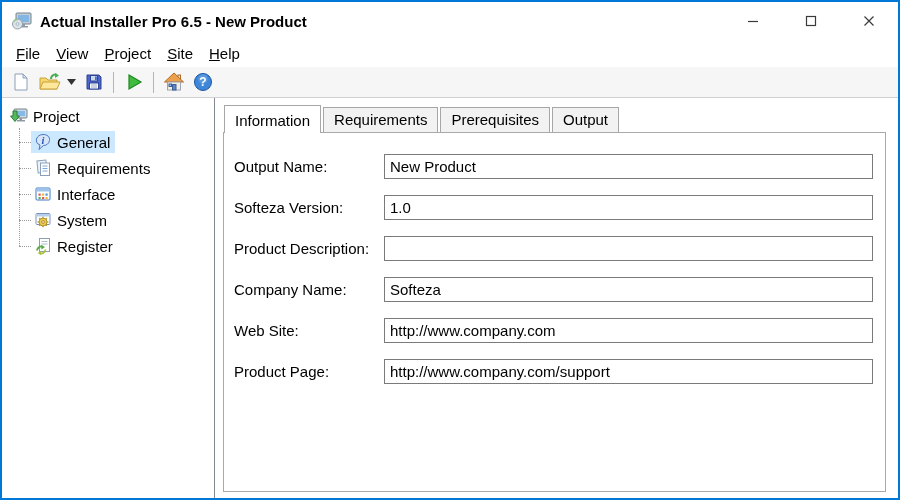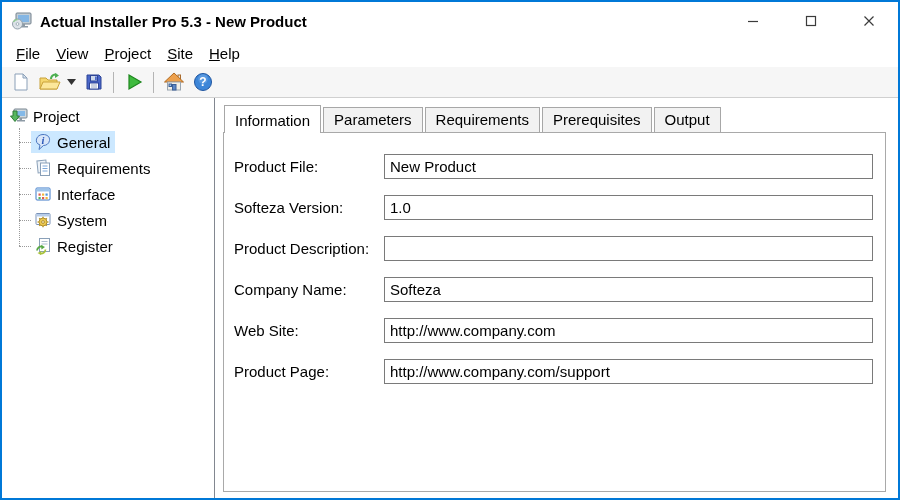--- a/index.html
+++ b/index.html
@@ -58,21 +58,21 @@
       <svg width="22" height="18" viewBox="0 0 22 18">
         <rect x="5" y="1" width="15" height="11" rx="1" fill="#c3ced6" stroke="#75828e"></rect>
         <rect x="7" y="3" width="11" height="7" fill="#84b6e4"></rect>
         <rect x="11" y="12" width="3" height="2" fill="#8d9aa5"></rect>
         <rect x="8" y="14" width="9" height="1.5" fill="#8d9aa5"></rect>
         <circle cx="6.5" cy="12" r="5" fill="#dde3e8" stroke="#93a1ab"></circle>
         <circle cx="6.5" cy="12" r="1.4" fill="#ffffff" stroke="#9fb0ba"></circle>
         <path d="M2.5 10 A4.5 4.5 0 0 1 6.5 7.5" fill="none" stroke="#8fc98f" stroke-width="1.4"></path>
       </svg>
     </span>
-    <span class="title-text">Actual Installer Pro 5.3 - New Product</span>
+    <span class="title-text">Actual Installer Pro 6.5 - New Product</span>
     <div class="win-controls">
       <div class="win-btn">
         <svg width="18" height="18" viewBox="0 0 18 18">
             <line x1="4" y1="9.5" x2="14" y2="9.5" stroke="#3b3b3b" stroke-width="1.2"></line>
           </svg>
       </div>
       <div class="win-btn">
         <svg width="18" height="18" viewBox="0 0 18 18">
             <rect x="4.5" y="4.5" width="9" height="9" fill="none" stroke="#3b3b3b" stroke-width="1.2"></rect>
           </svg>
@@ -247,29 +247,28 @@
             </svg>
           </span>
           <span class="node-label">Register</span>
         </div>
       </div>
     </div>
 
     <div class="content">
       <div class="tabstrip">
         <div class="tab active">Information</div>
-        <div class="tab">Parameters</div>
         <div class="tab">Requirements</div>
         <div class="tab">Prerequisites</div>
         <div class="tab">Output</div>
       </div>
 
       <div class="tabpanel">
         <div class="form-row">
-          <span class="form-label">Product File:</span>
+          <span class="form-label">Output Name:</span>
           <input class="form-input" type="text" value="New Product" style="">
         </div>
         <div class="form-row">
           <span class="form-label">Softeza Version:</span>
           <input class="form-input" type="text" value="1.0" style="">
         </div>
         <div class="form-row">
           <span class="form-label">Product Description:</span>
           <input class="form-input" type="text" value="" style="">
         </div>

